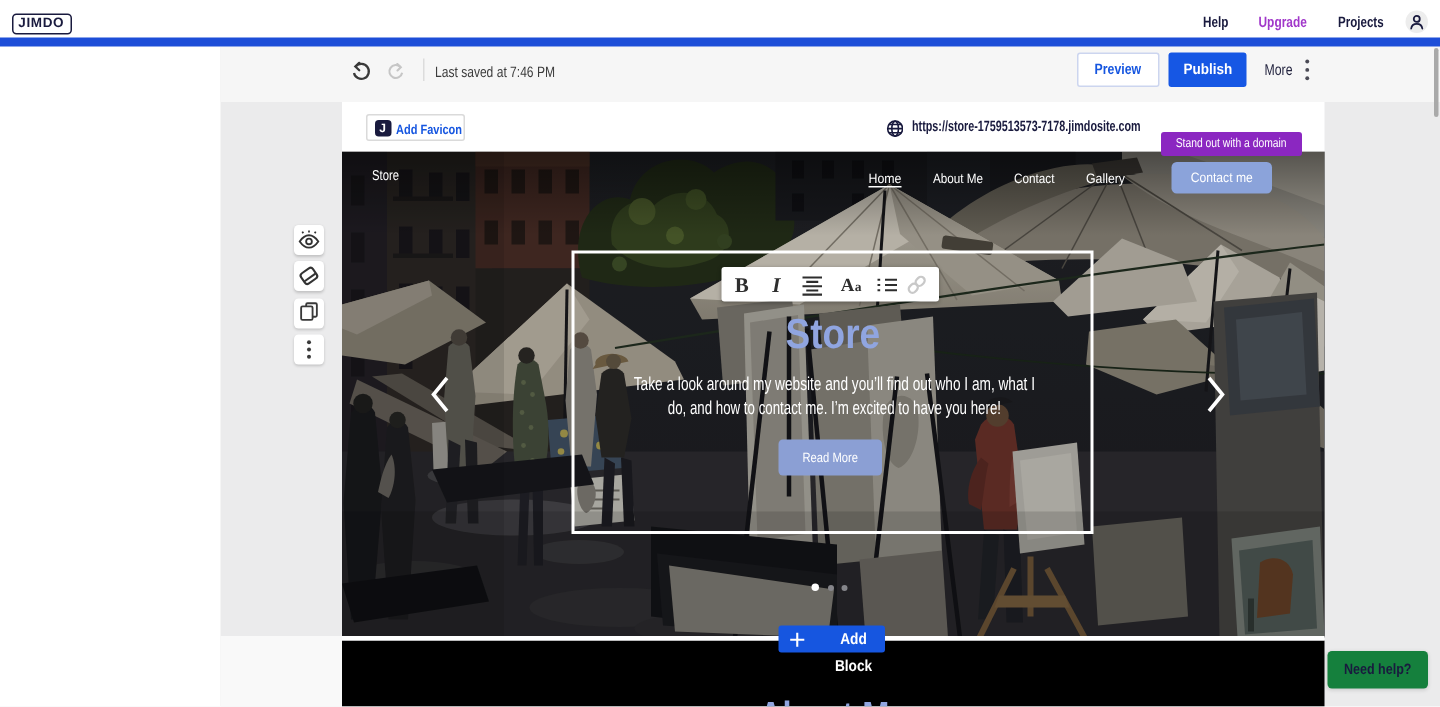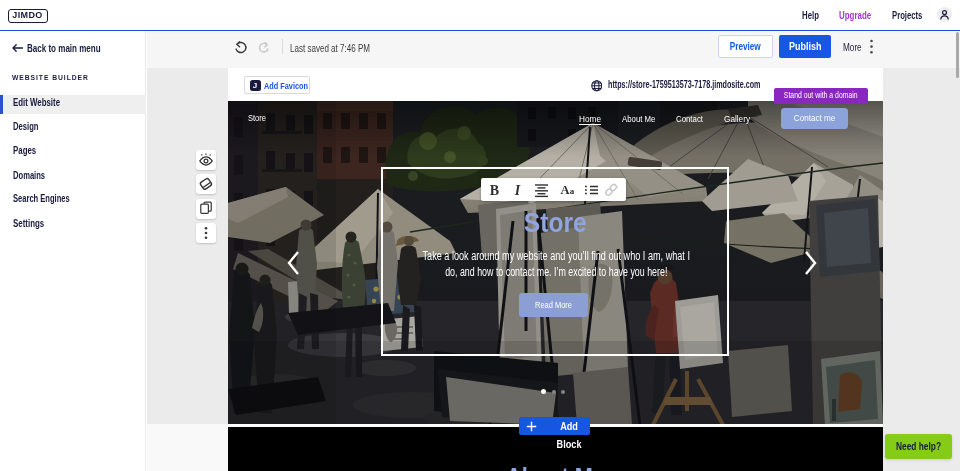--- a/index.html
+++ b/index.html
@@ -1,21 +1,21 @@
 <!DOCTYPE html>
 <html><head>
 <meta charset="utf-8">
 <style>
   * { margin:0; padding:0; box-sizing:border-box; }
   html,body { width:960px; height:471px; overflow:hidden; font-family:"Liberation Sans", sans-serif; background:#fff; }
   .abs { position:absolute; }
   #app { position:relative; width:960px; height:471px; }
 
   
-  #hdr { position:absolute; left:0; top:0; width:960px; height:31px; background:#fff; border-bottom:1px solid #1d4ed8; z-index:30; }
+  #hdr { position:absolute; left:0; top:0; width:960px; height:31px; background:#fff; border-bottom:6px solid #1d4ed8; z-index:30; }
   #logo { position:absolute; left:7.5px; top:8.5px; width:40px; height:14px; border:1.5px solid #191a3e; border-radius:3px; color:#191a3e; font-size:9px; font-weight:700; letter-spacing:0.4px; text-align:center; line-height:11px; }
   .hlink { position:absolute; top:9.5px; font-size:10px; font-weight:700; color:#191a3e; transform-origin:0 50%; white-space:nowrap; }
   #avatar { position:absolute; left:937px; top:7px; width:15px; height:15px; border-radius:50%; background:#ededed; }
 
   
   #side { position:absolute; left:0; top:31px; width:146px; height:440px; background:#fff; border-right:1px solid #e9e9e9; z-index:20; }
   #backtxt { position:absolute; left:26.5px; top:12.3px; font-size:10px; font-weight:700; color:#191a3e; transform:scaleX(0.803); transform-origin:0 0; white-space:nowrap; }
   #wb { position:absolute; left:12px; top:41.8px; font-size:7.5px; font-weight:700; letter-spacing:1.05px; color:#191a3e; transform:scaleX(0.9); transform-origin:0 0; white-space:nowrap; }
   #selbg { position:absolute; left:0; top:64px; width:146px; height:18.5px; background:#efeff0; }
   #selbar { position:absolute; left:0; top:64px; width:2.5px; height:18.5px; background:#2b50d4; }
@@ -63,21 +63,21 @@
   .dot { position:absolute; border-radius:50%; z-index:6; }
 
   #secline { position:absolute; left:228px; top:424.4px; width:655px; height:2.4px; background:#fff; z-index:8; }
   #addblock { position:absolute; left:518.7px; top:416.7px; width:71px; height:18.7px; background:#1656e0; border-radius:2px; z-index:9;padding-left:16px; }
   #addblock span { display:block; width:100%; text-align:center; line-height:18.7px; color:#fff; font-size:10.5px; font-weight:700; transform:scaleX(0.87); }
   #blacksec { position:absolute; left:228px; top:427px; width:655px; height:44px; background:#000; overflow:hidden; z-index:4; }
   #aboutme { position:absolute; left:0; top:34.5px; width:655px; text-align:center; font-size:28px; font-weight:700; color:#90a5e0; transform:scaleX(0.776); white-space:nowrap; }
 
   .btool { position:absolute; left:195.5px; width:20px; height:20px; background:#fff; border-radius:3px; box-shadow:0 1px 2px rgba(0,0,0,.18); z-index:10; }
 
-  #needhelp { position:absolute; left:884.5px; top:434px; width:67px; height:25px; background:#84cc16; border-radius:3px; box-shadow:0 1px 3px rgba(0,0,0,.15); z-index:15; }
+  #needhelp { position:absolute; left:884.5px; top:434px; width:67px; height:25px; background:#15803d; border-radius:3px; box-shadow:0 1px 3px rgba(0,0,0,.15); z-index:15; }
   #needhelp span { display:block; width:100%; text-align:center; line-height:25px; color:#191a3e; font-size:10px; font-weight:700; transform:scaleX(0.835); }
 </style>
 </head>
 <body>
 <div id="app">
   <div id="canvas"></div>
   <div id="strip"></div>
   <div id="belowleft"></div>
 
   <div id="hdr">
@@ -86,35 +86,20 @@
     <div class="hlink" style="left:838.9px; color:#a138ca; transform:scaleX(0.794);">Upgrade</div>
     <div class="hlink" style="left:892.1px; transform:scaleX(0.77);">Projects</div>
     <div id="avatar">
       <svg width="15" height="15" viewBox="0 0 15 15">
           <circle cx="7.5" cy="5.6" r="2" fill="none" stroke="#191a3e" stroke-width="1.2"></circle>
           <path d="M3.8 12 C4.1 9.8 5.5 8.9 7.5 8.9 C9.5 8.9 10.9 9.8 11.2 12" fill="none" stroke="#191a3e" stroke-width="1.2" stroke-linecap="round"></path>
         </svg>
     </div>
   </div>
 
-  <div id="side">
-    <svg class="abs" style="left:12px; top:13.3px;" width="11" height="8" viewBox="0 0 11 8">
-        <path d="M10.5 4 H1.2 M4.2 0.8 L1 4 L4.2 7.2" fill="none" stroke="#191a3e" stroke-width="1.3" stroke-linecap="round" stroke-linejoin="round"></path>
-      </svg>
-    <div id="backtxt">Back to main menu</div>
-    <div id="wb">WEBSITE BUILDER</div>
-    <div id="selbg"></div>
-      <div id="selbar"></div>
-    <div class="mi" style="top:66.4px; transform:scaleX(0.786);">Edit Website</div>
-    <div class="mi" style="top:90px; transform:scaleX(0.765);">Design</div>
-    <div class="mi" style="top:114.2px; transform:scaleX(0.787);">Pages</div>
-    <div class="mi" style="top:139.2px; transform:scaleX(0.76);">Domains</div>
-    <div class="mi" style="top:162.4px; transform:scaleX(0.756);">Search Engines</div>
-    <div class="mi" style="top:186.8px; transform:scaleX(0.792);">Settings</div>
-  </div>
 
   <svg class="abs" style="left:233.5px; top:40.5px; z-index:3;" width="14" height="14" viewBox="0 0 14 14">
     <path d="M3.2 3.2 A5 5 0 1 1 2 7.6" fill="none" stroke="#3a3a3a" stroke-width="1.5"></path>
     <path d="M5.6 0.8 L2.9 3.3 L5.5 5.8" fill="none" stroke="#3a3a3a" stroke-width="1.5" stroke-linecap="round"></path>
   </svg>
   <svg class="abs" style="left:258px; top:42px; z-index:3;" width="12" height="12" viewBox="0 0 12 12">
     <path d="M9 2.7 A4.3 4.3 0 1 0 10.1 6.5" fill="none" stroke="#c6c6c6" stroke-width="1.4"></path>
     <path d="M6.9 0.6 L9.2 2.8 L7 5" fill="none" stroke="#c6c6c6" stroke-width="1.4" stroke-linecap="round"></path>
   </svg>
   <div id="tbdivider"></div>

